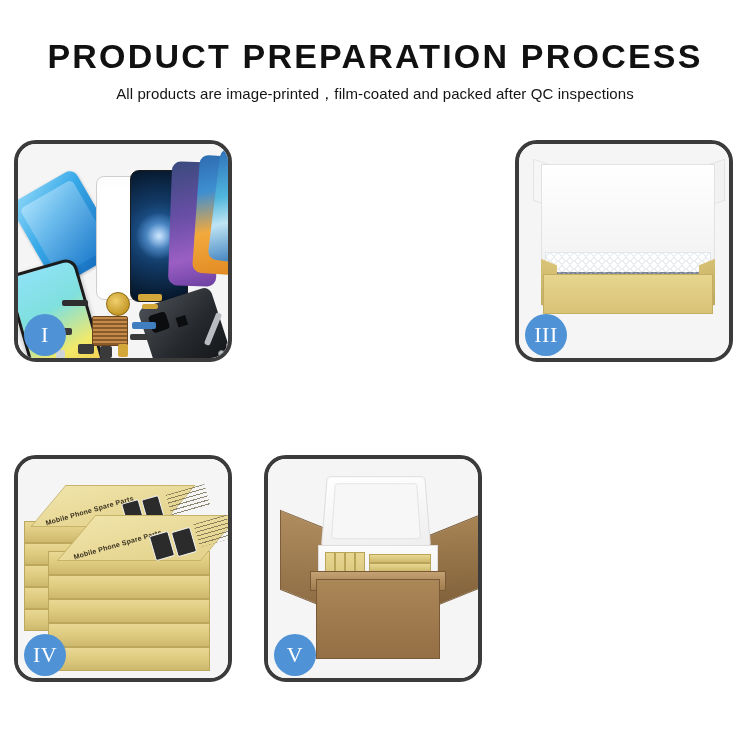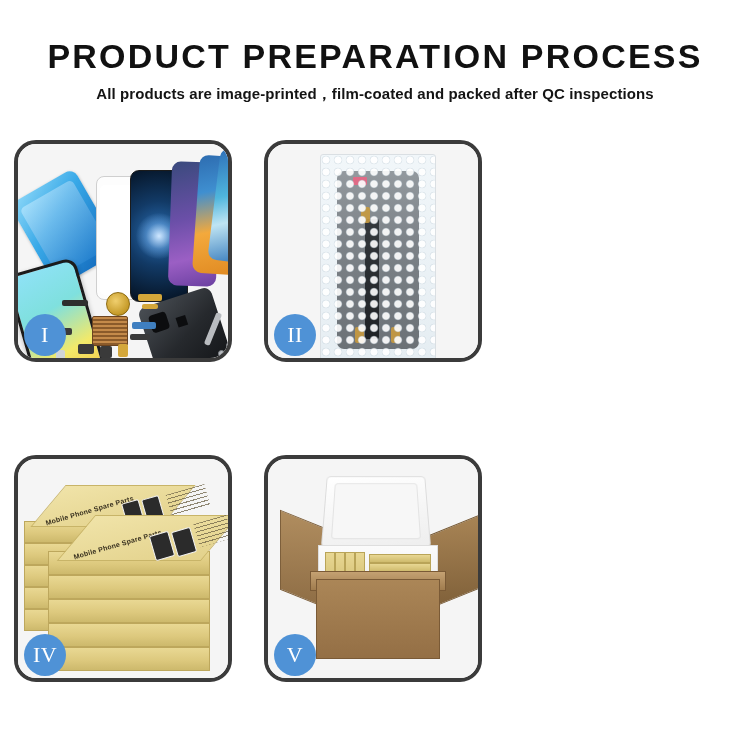--- a/index.html
+++ b/index.html
@@ -35,21 +35,21 @@
     color: #111111;
     line-height: 40px;
     white-space: nowrap;
   }
   #page-subtitle {
     position: absolute;
     left: 0;
     top: 84px;
     width: 750px;
     font-size: 15px;
-    font-weight: 700;
+    font-weight: 400;
     letter-spacing: 0.1px;
     color: #141414;
     line-height: 20px;
     white-space: nowrap;
   }
 
   
   #panel-grid {
     position: absolute;
     left: 0;
@@ -403,35 +403,34 @@
       <div class="part part-gold" style="left:100px; top:200px; width:10px; height:13px;"></div>
       <div class="part" style="left:38px; top:206px; width:9px; height:16px; background:#cfd4d8;"></div>
       <div class="part part-screw" style="left:208px; top:198px;"></div>
       <div class="part part-screw" style="left:200px; top:206px;"></div>
       <div class="part part-screw" style="left:212px; top:208px;"></div>
       <div class="part" style="left:192px; top:168px; width:6px; height:34px; background:#b9bcc0; transform:rotate(22deg);"></div>
     </div>
     <div class="badge">I</div>
   </div>
 
-  <div class="panel" style="left:264px; top:140px; width:218px; height:222px;">
+
+  <div class="panel" style="left:515px; top:140px; width:218px; height:222px;">
     <div class="panel-stage">
-      <div class="bubble-bag">
-        <div class="wrapped-screen"></div>
-        <div class="flex-strip"></div>
-        <div class="flex-gold" style="left:40px; top:52px;"></div>
-        <div class="flex-gold" style="left:34px; top:172px;"></div>
-        <div class="flex-gold" style="left:70px; top:172px;"></div>
-        <div class="pink-label"></div>
-        <div class="bubble-tex"></div>
-      </div>
+      <div class="box3-lidflapL"></div>
+      <div class="box3-lidflapR"></div>
+      <div class="box3-lid"></div>
+      <div class="box3-foam"></div>
+      <div class="box3-contents"></div>
+      <div class="box3-sideL"></div>
+      <div class="box3-sideR"></div>
+      <div class="box3-front"></div>
     </div>
-    <div class="badge">II</div>
+    <div class="badge">III</div>
   </div>
-
 
   <div class="panel" style="left:14px;  top:455px; width:218px; height:227px;">
     <div class="panel-stage stack">
 
       <div class="sbox" style="left:6px;  top:62px;  width:112px; height:20px;"></div>
       <div class="sbox" style="left:6px;  top:84px;  width:112px; height:20px;"></div>
       <div class="sbox" style="left:6px;  top:106px; width:112px; height:20px;"></div>
       <div class="sbox" style="left:6px;  top:128px; width:112px; height:20px;"></div>
       <div class="sbox" style="left:6px;  top:150px; width:112px; height:20px;"></div>
 

